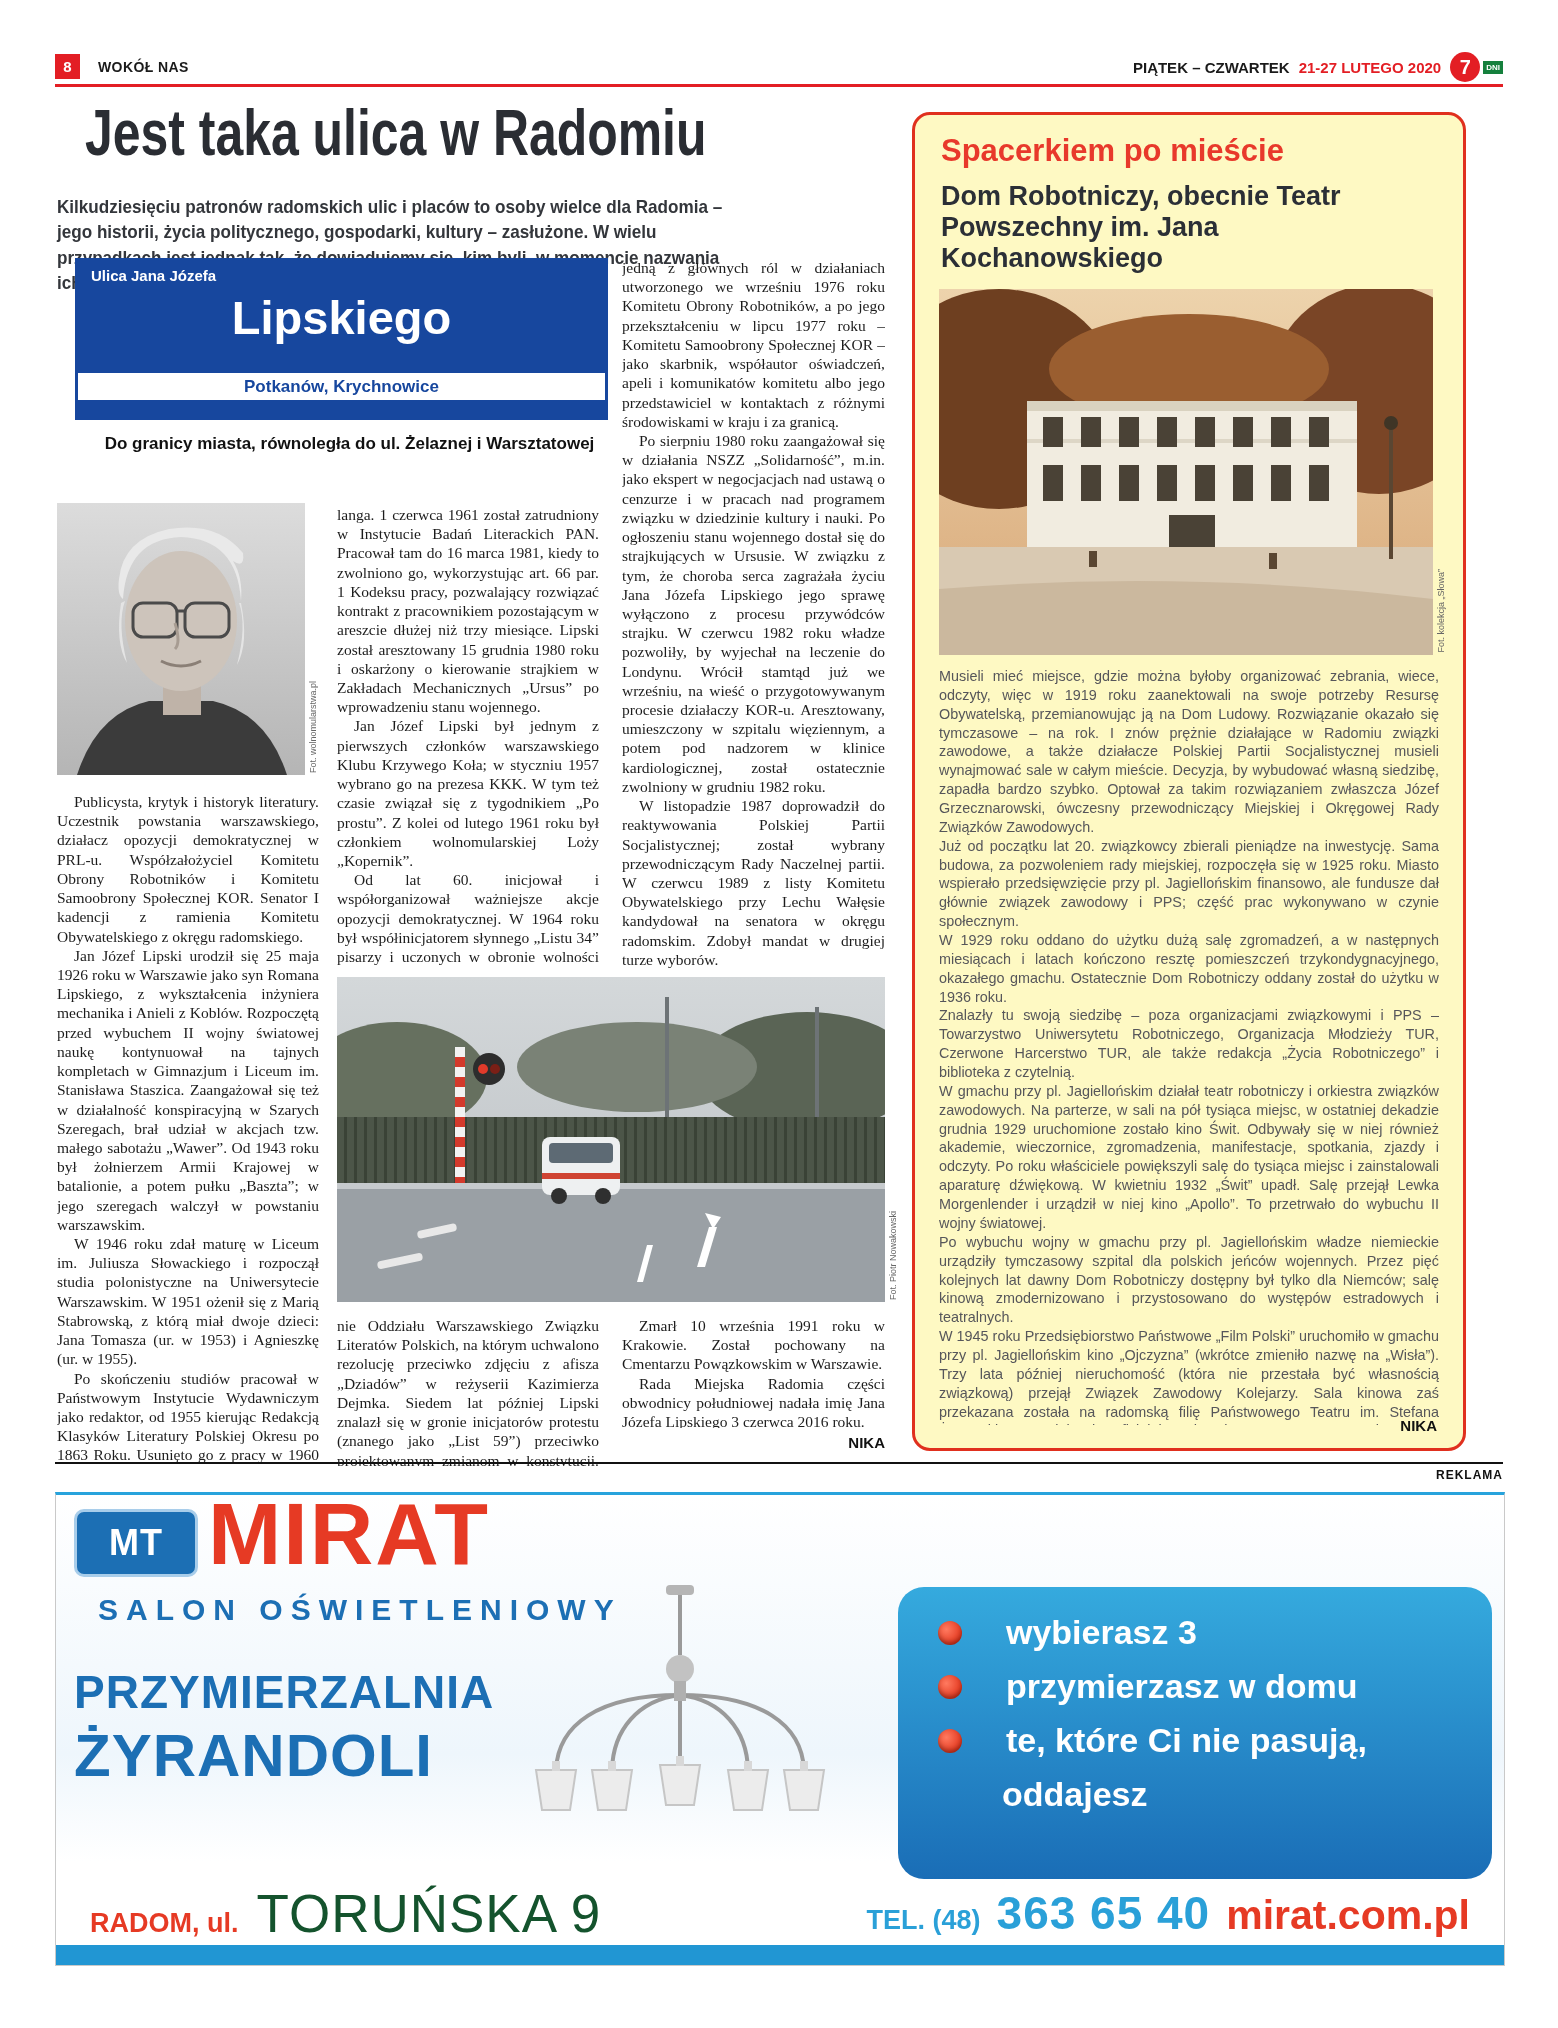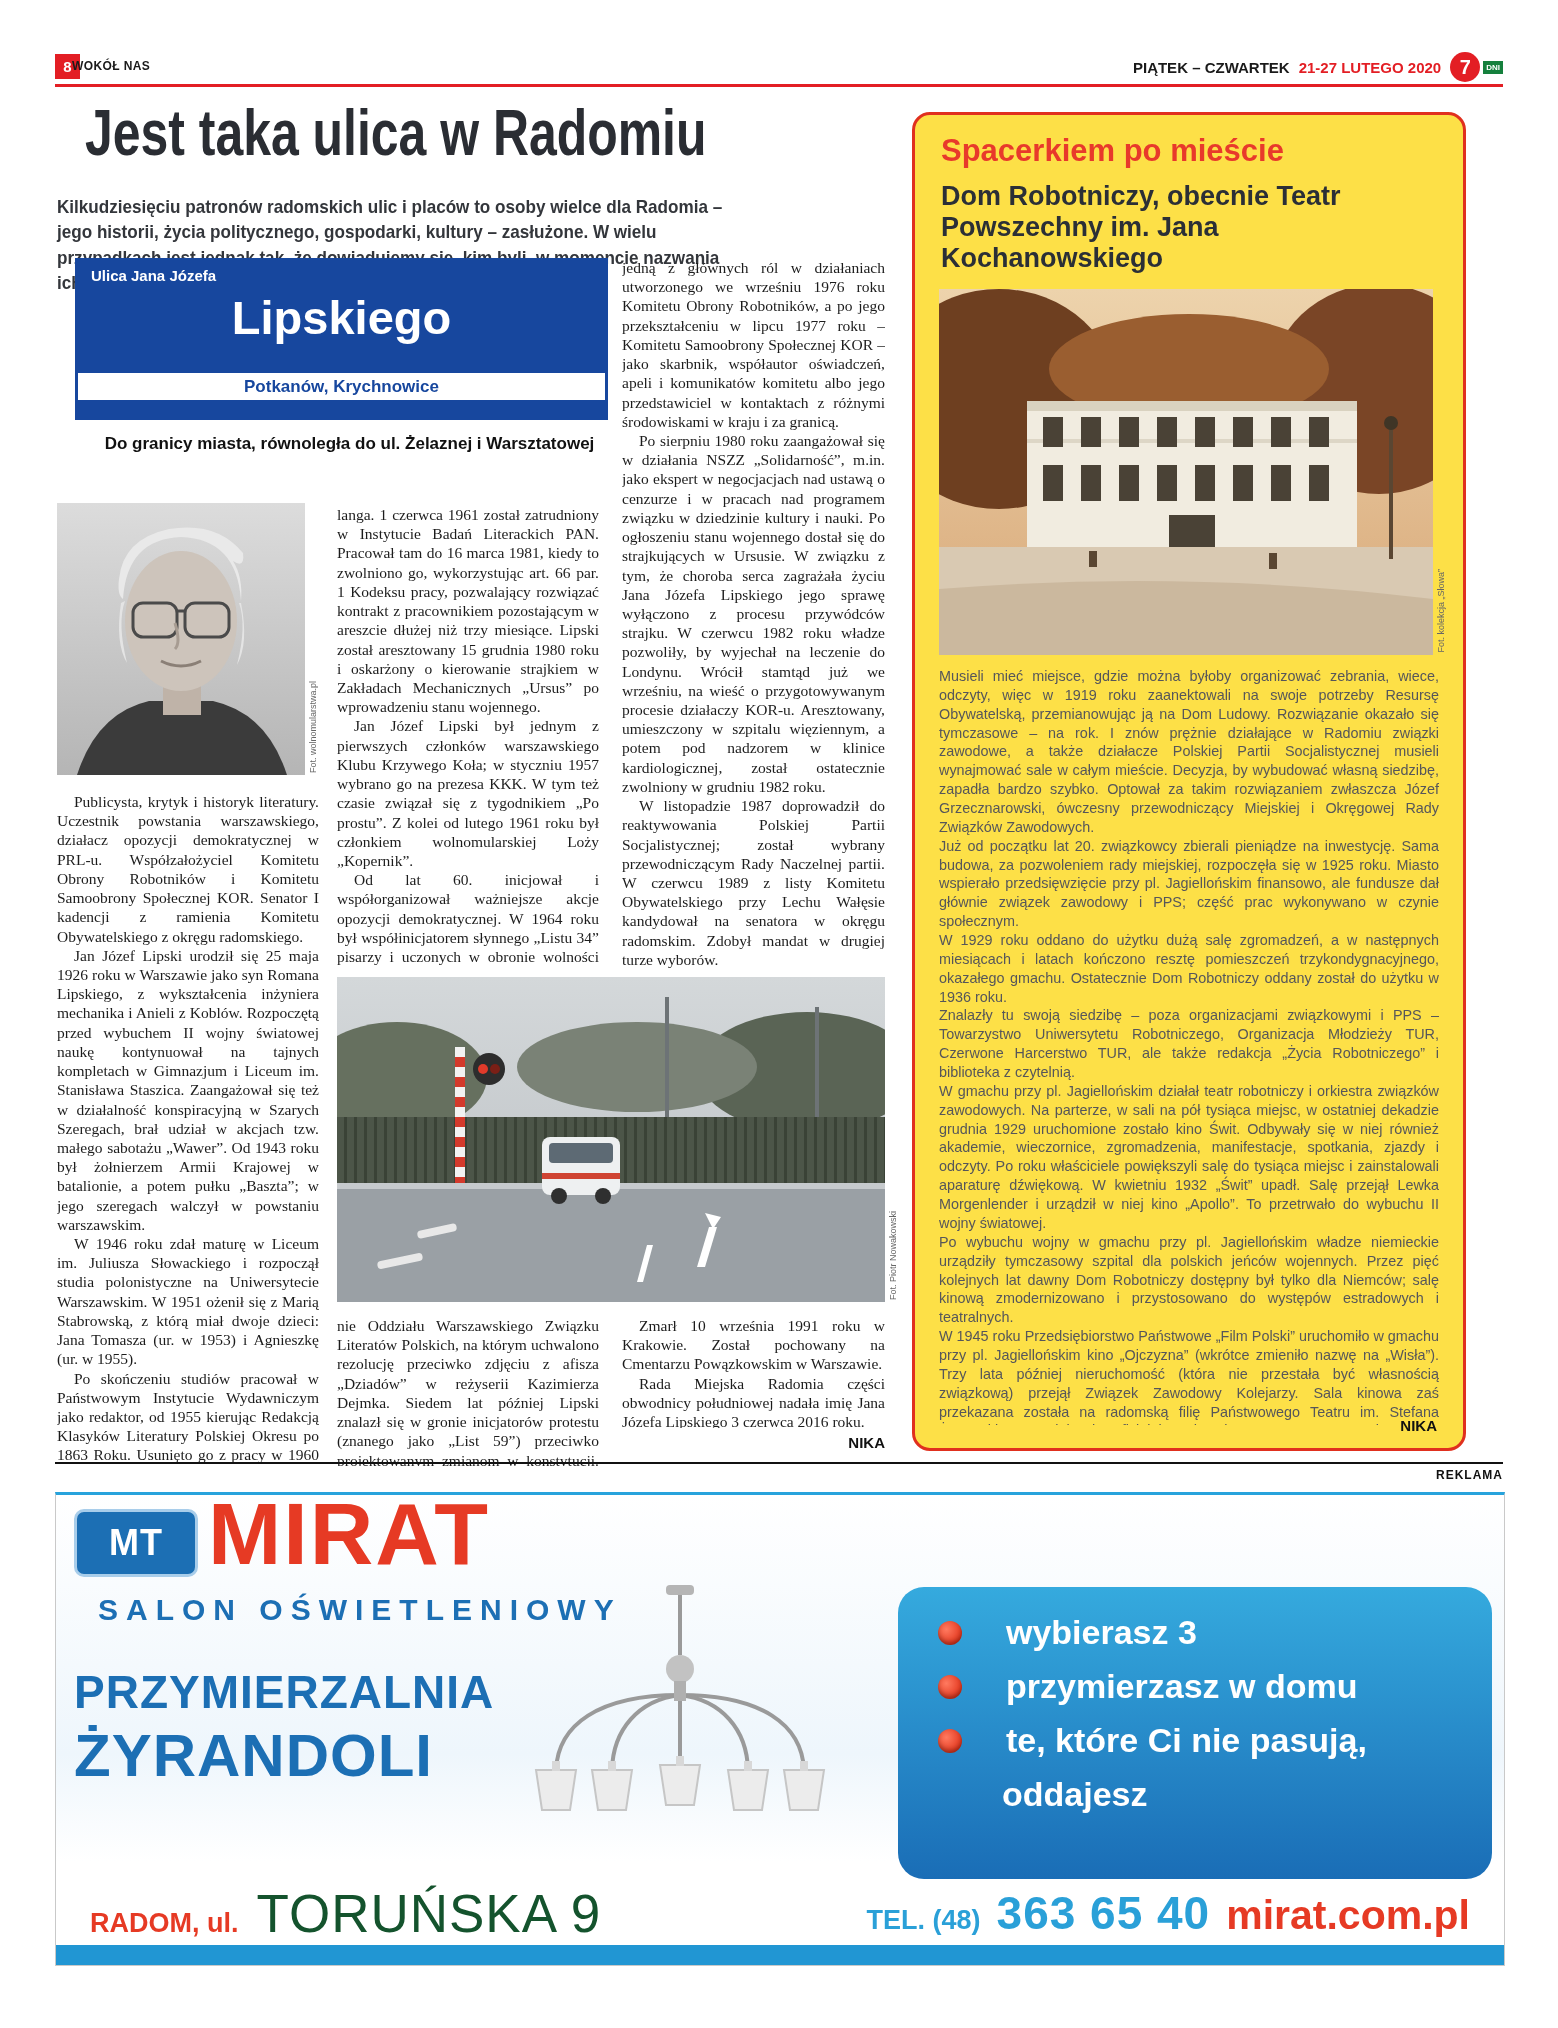--- a/index.html
+++ b/index.html
@@ -3,21 +3,21 @@
 <meta charset="utf-8">
 <style>
   html,body{margin:0;padding:0;background:#e9e9e9;}
   #page{position:relative;width:1558px;height:2028px;background:#ffffff;margin:0 auto;
         font-family:"Liberation Sans",sans-serif;overflow:hidden;}
   .abs{position:absolute;}
 
   
   .pagenum{left:55px;top:54px;width:25px;height:25px;background:#e31e24;color:#fff;
            display:flex;align-items:center;justify-content:center;font-size:15px;font-weight:700;}
-  .section{left:72px;top:59px;font-size:12px;font-weight:700;color:#1a1a1a;letter-spacing:.4px;}
+  .section{left:98px;top:59px;font-size:14px;font-weight:700;color:#1a1a1a;letter-spacing:.4px;}
   .header-right{right:55px;top:52px;display:flex;align-items:center;gap:9px;}
   .date-black{font-size:15px;font-weight:700;color:#1a1a1a;}
   .date-red{font-size:15px;font-weight:700;color:#e31e24;}
   .logo7{width:30px;height:30px;border-radius:50%;background:#e31e24;color:#fff;display:flex;
          align-items:center;justify-content:center;font-size:20px;font-weight:800;}
   .logodni{background:#15803d;color:#fff;font-size:8px;font-weight:700;padding:2px 3px;margin-left:-6px;}
   .header-rule{left:55px;width:1448px;top:84px;height:3px;background:#e31e24;}
 
   
   .headline{left:85px;top:96px;font-size:64px;font-weight:800;color:#2a2d33;white-space:nowrap;
@@ -44,21 +44,21 @@
   .art-byline{left:622px;top:1434px;width:263px;text-align:right;font-size:15px;font-weight:800;color:#111;}
 
   .photo{background:#ddd;overflow:visible;}
   .photo svg{display:block;}
   .p-portrait{left:57px;top:503px;width:248px;height:272px;}
   .p-street{left:337px;top:977px;width:548px;height:325px;}
   .vcred{position:absolute;right:-13px;bottom:2px;writing-mode:vertical-rl;transform:rotate(180deg);
          font-size:9px;color:#666;white-space:nowrap;}
 
   
-  .feature{left:912px;top:112px;width:548px;height:1333px;border:3px solid #e0301e;border-radius:18px;background:#fde047;text-decoration:underline;}
+  .feature{left:912px;top:112px;width:548px;height:1333px;border:3px solid #e0301e;border-radius:18px;background:#fef9c3;text-decoration:underline;}
   .f-kicker{left:26px;top:18px;font-size:31px;font-weight:700;color:#e8392b;}
   .f-title{left:26px;top:66px;width:490px;font-size:27px;font-weight:800;line-height:1.15;color:#2b2f36;}
   .f-photo{left:24px;top:174px;width:494px;height:366px;}
   .f-body{left:24px;top:552px;width:500px;height:758px;font-size:14.4px;line-height:1.31;color:#56565a;
           text-align:justify;overflow:hidden;}
   .f-body p{margin:0;}
   .f-byline{right:26px;bottom:14px;font-size:15px;font-weight:800;color:#111;}
 
   
   .rek-rule{left:55px;width:1448px;top:1462px;height:2px;background:#111;}

